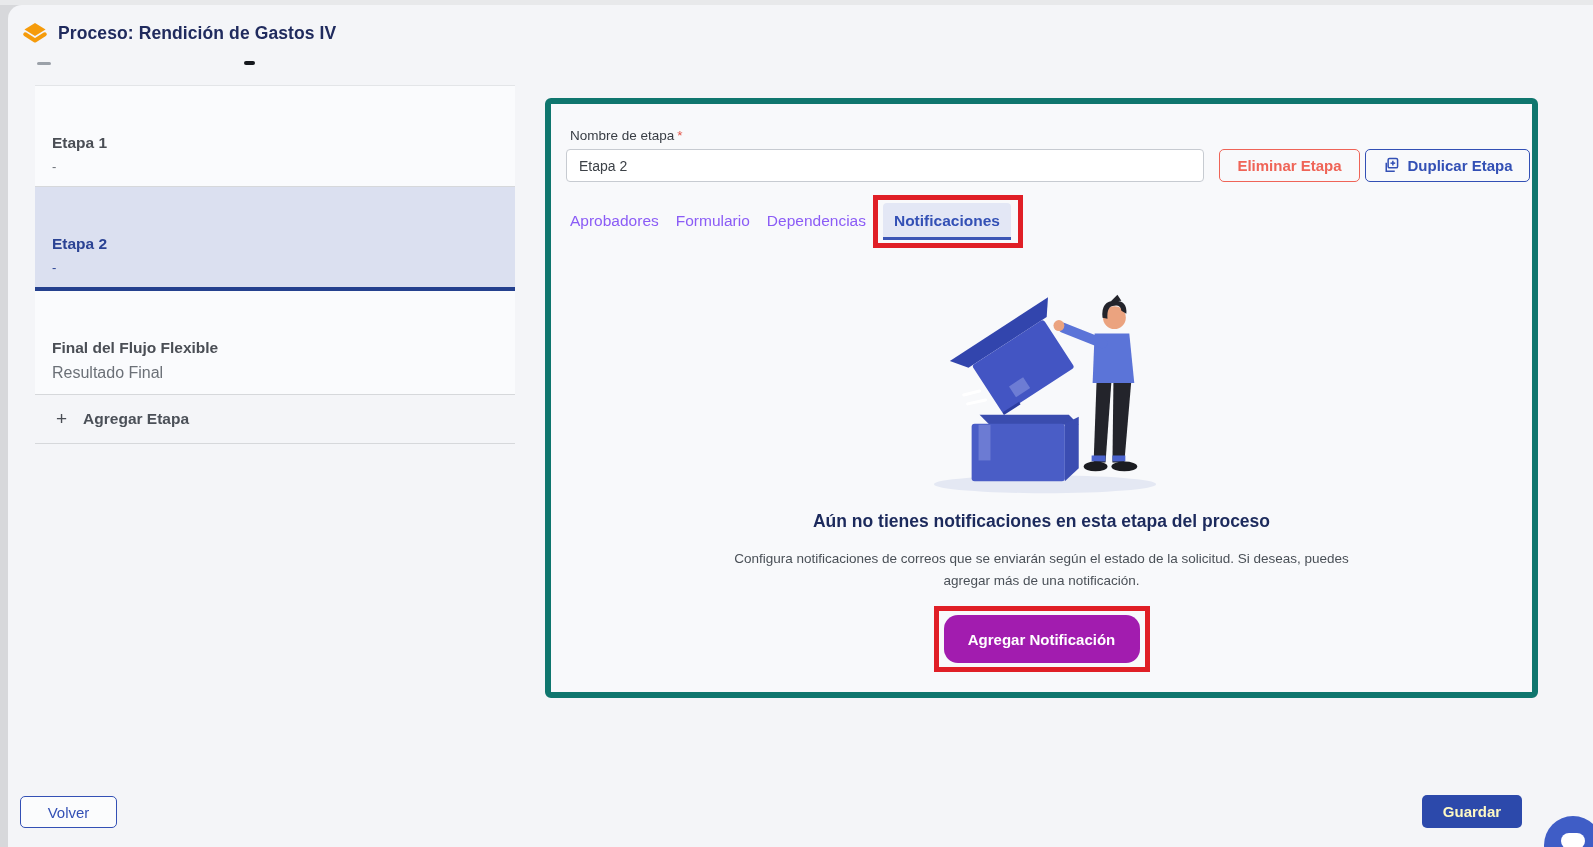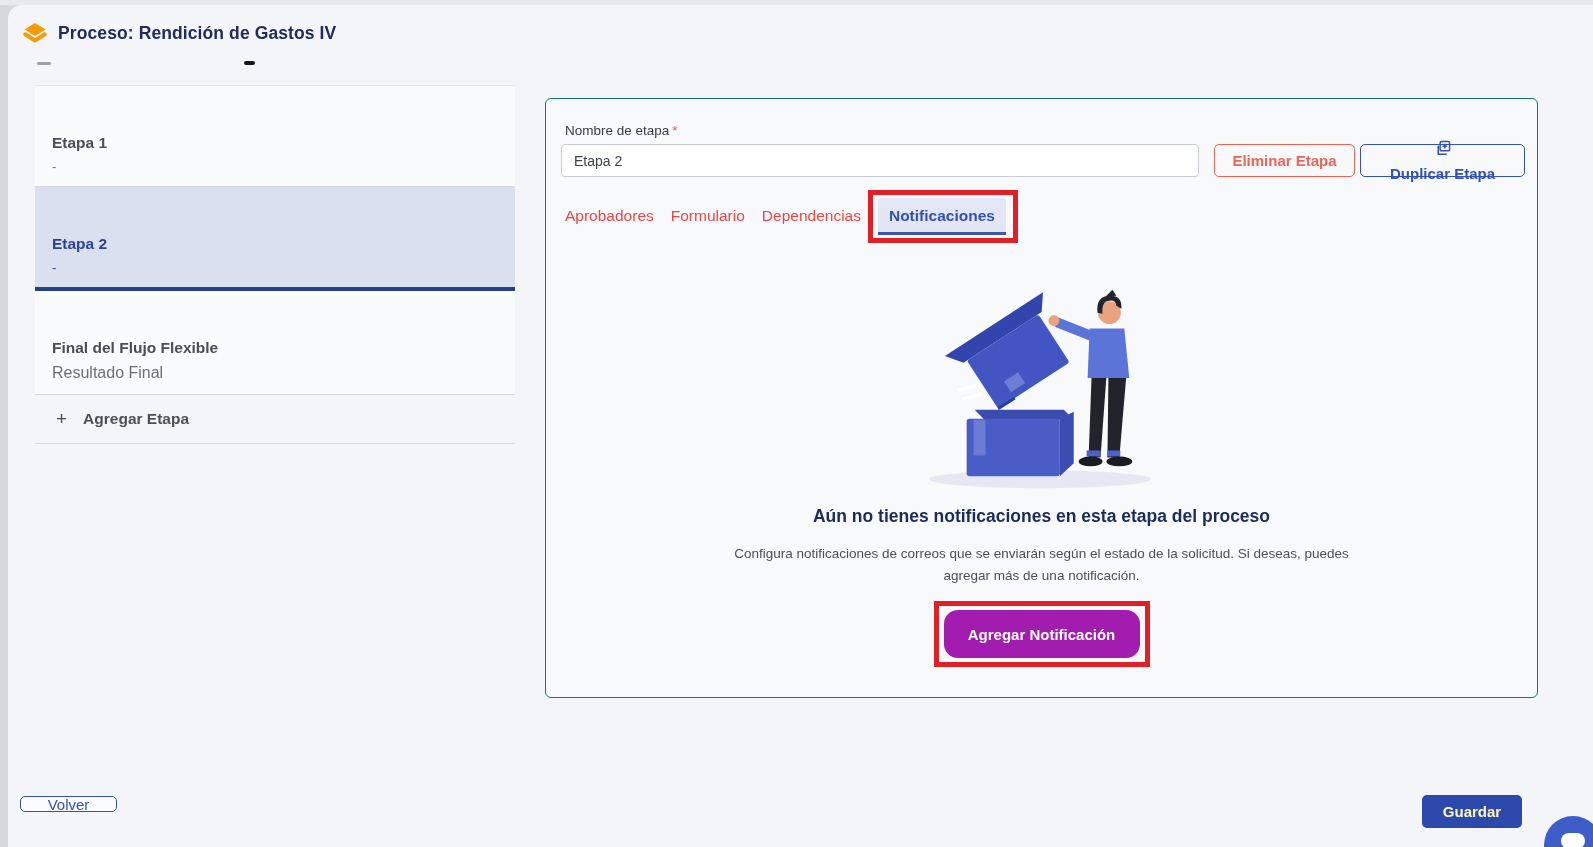--- a/index.html
+++ b/index.html
@@ -24,46 +24,46 @@
   .stage-title { display:block; font-size:15.5px; font-weight:700; color:#4a4e55;margin-top:37px; }
   .stage-sub { display:block; font-size:13px; color:#6b7077; margin-top:7px; }
   .stage-item.selected { background:#dbe0f0; border-bottom:4px solid #24408e; }
   .stage-item.selected .stage-title, .stage-item.selected .stage-sub { color:#2b4394; }
   .stage-sub-small { font-size:16px; }
   .add-stage { display:flex; align-items:center; gap:16px; background:transparent; border-bottom:1px solid #d6d8db; padding:14px 17px 15px; cursor:pointer; }
   .plus-glyph { font-size:19px; color:#4a4e55; font-weight:400; line-height:1; margin-left:4px; }
   .add-stage-label { font-size:15.5px; font-weight:700; color:#4b5058; }
 
   
-  .card { position:absolute; left:537px; top:93px; width:993px; height:600px; background:#f8f9fb; border:1px solid #0f766e; border-radius:6px; }
+  .card { position:absolute; left:537px; top:93px; width:993px; height:600px; background:#f8f9fb; border:6px solid #0f766e; border-radius:6px; }
   .field-label { position:absolute; left:19px; top:24px; font-size:13.5px; color:#383d44; }
   .req { color:#e25549; margin-left:3px; }
   .name-input { position:absolute; left:15px; top:45px; width:638px; height:33px; background:#ffffff; border:1px solid #c7cbd1; border-radius:4px; padding:0 12px; font-size:14px; color:#3c4147; font-family:"Liberation Sans", sans-serif; outline:none; }
   .btn { display:inline-flex; align-items:center; justify-content:center; gap:8px; border-radius:5px; cursor:pointer; font-family:"Liberation Sans", sans-serif; }
   .btn-delete { position:absolute; left:668px; top:45px; width:141px; height:33px; background:transparent; border:1px solid #ef6457; color:#ef6457; font-size:15px; font-weight:600; }
-  .btn-duplicate { position:absolute; left:814px; top:45px; width:165px; height:33px; background:transparent; border:1px solid #3350b5; color:#3350b5; font-size:15px; font-weight:600;flex-direction:column; }
+  .btn-duplicate { position:absolute; left:814px; top:45px; width:165px; height:33px; background:transparent; border:1px solid #3350b5; color:#3350b5; font-size:15px; font-weight:600; }
 
   
   .tabs { position:absolute; left:19px; top:96px; display:flex; align-items:center; gap:17px; height:42px; }
-  .tab { font-size:15.5px; color:#ef4444; cursor:pointer; padding:9px 0; }
+  .tab { font-size:15.5px; color:#8b5cf6; cursor:pointer; padding:9px 0; }
   .tab.active { position:relative; background:#e3e7f5; color:#3350b5; font-weight:600; padding:9px 11px 7px; border-bottom:3px solid #3c56b6; border-radius:4px 4px 0 0; }
 
   .annotation-box { position:absolute; border:5px solid #e01f26; pointer-events:none; }
   .tab .annotation-box { left:-10px; right:-12px; top:-8px; bottom:-11px; }
 
   
   .illustration { position:absolute; left:377px; top:187px; }
   .empty-title { position:absolute; left:0; top:407px; width:100%; text-align:center; font-size:17.5px; font-weight:700; color:#1c2a5c; }
   .empty-desc { position:absolute; left:50%; transform:translateX(-50%); top:444px; width:660px; text-align:center; font-size:13.5px; line-height:1.6; color:#4a5057; }
   .add-btn-wrap { position:absolute; left:50%; transform:translateX(-50%); top:511px; }
   .btn-add-notif { width:196px; height:48px; background:#a21caf; border:none; color:#ffffff; font-size:15px; font-weight:700; border-radius:14px; }
   .add-btn-wrap .annotation-box { left:-10px; right:-10px; top:-9px; bottom:-9px; }
 
   
-  .btn-back { position:absolute; left:12px; top:791px; width:97px; height:16px; background:#fbfcfd; border:1px solid #3350b5; color:#3350b5; font-size:15px; }
+  .btn-back { position:absolute; left:12px; top:791px; width:97px; height:32px; background:#fbfcfd; border:1px solid #3350b5; color:#3350b5; font-size:15px; }
   .btn-save { position:absolute; left:1414px; top:790px; width:100px; height:33px; background:#2c49ab; border:none; color:#fef9c3; font-size:15px; font-weight:700; }
 
   .chat-fab { position:absolute; left:1536px; top:811px; width:58px; height:58px; border-radius:50%; background:#3f5dc6; cursor:pointer; }
   .chat-bubble { position:absolute; left:17px; top:17px; width:24px; height:16px; background:#ffffff; border-radius:8px; }
   .chat-bubble::after { content:""; position:absolute; left:4px; bottom:-5px; width:0; height:0; border-left:7px solid transparent; border-top:6px solid #ffffff; }
 </style>
 </head>
 <body>
 
 <div class="top-strip"></div>

